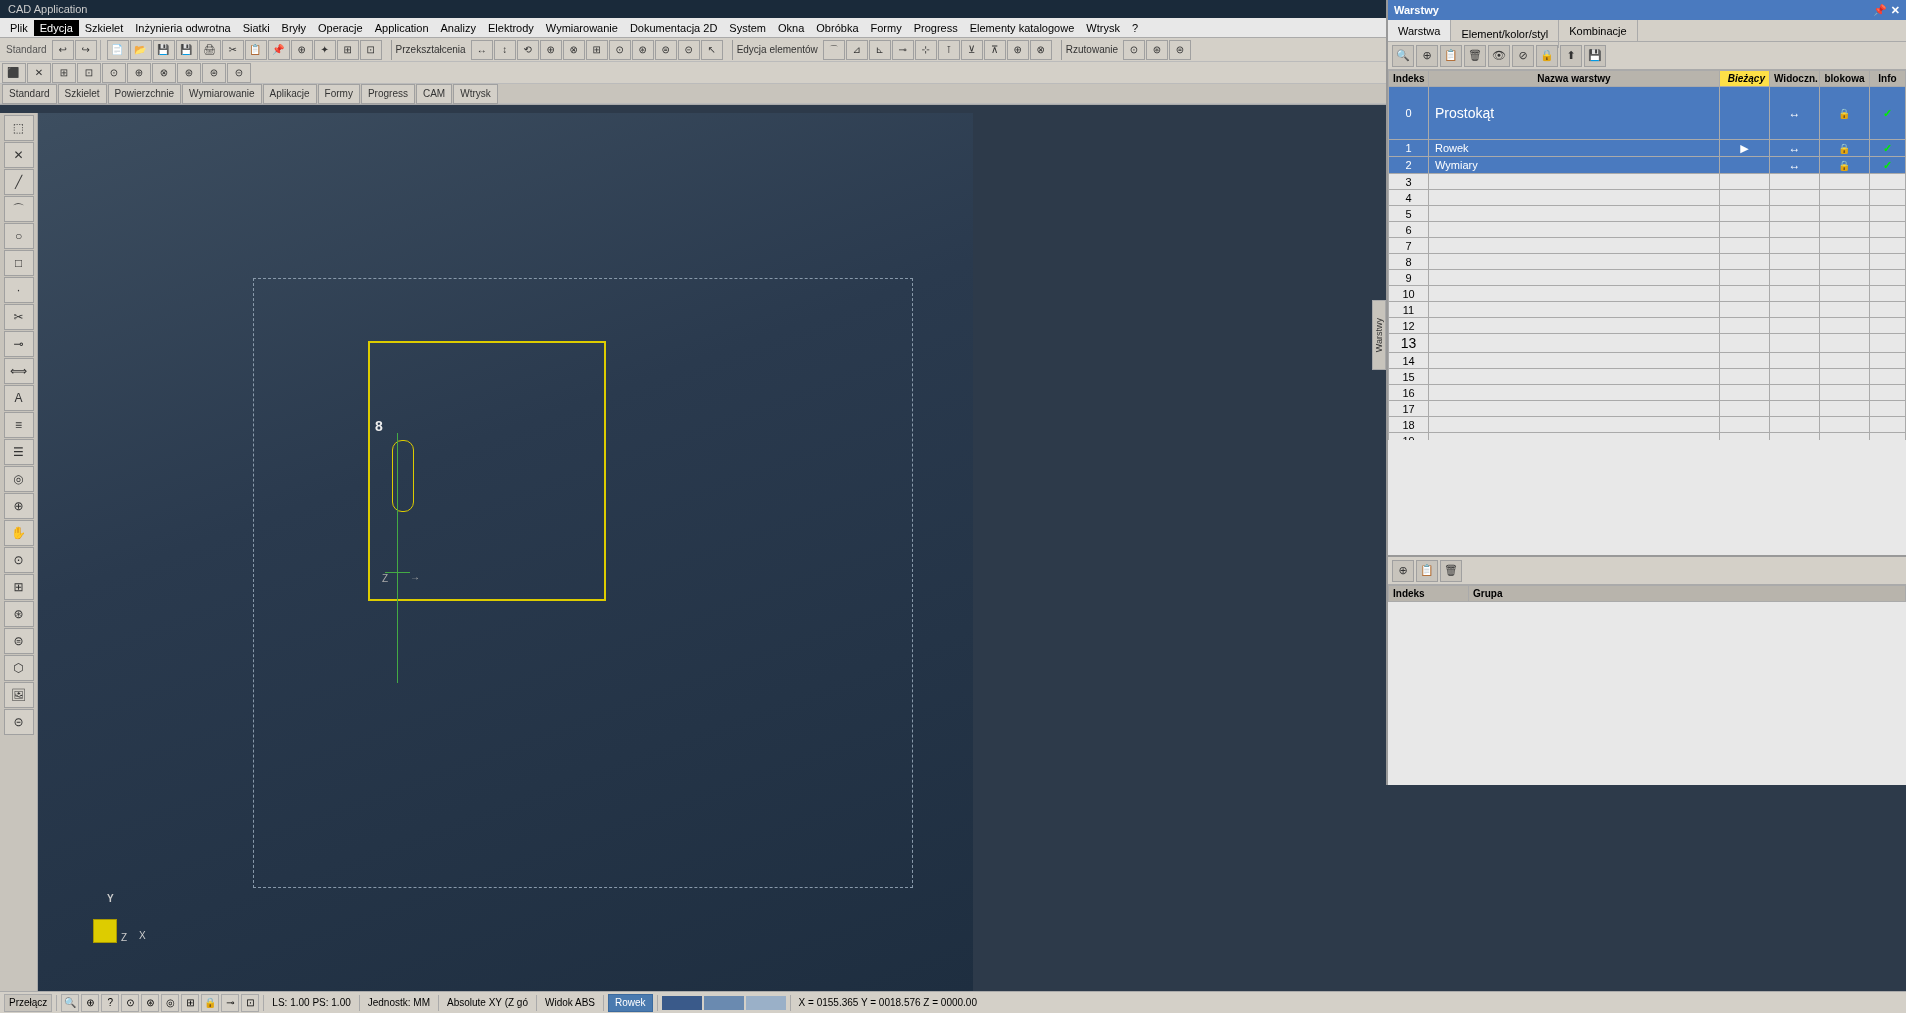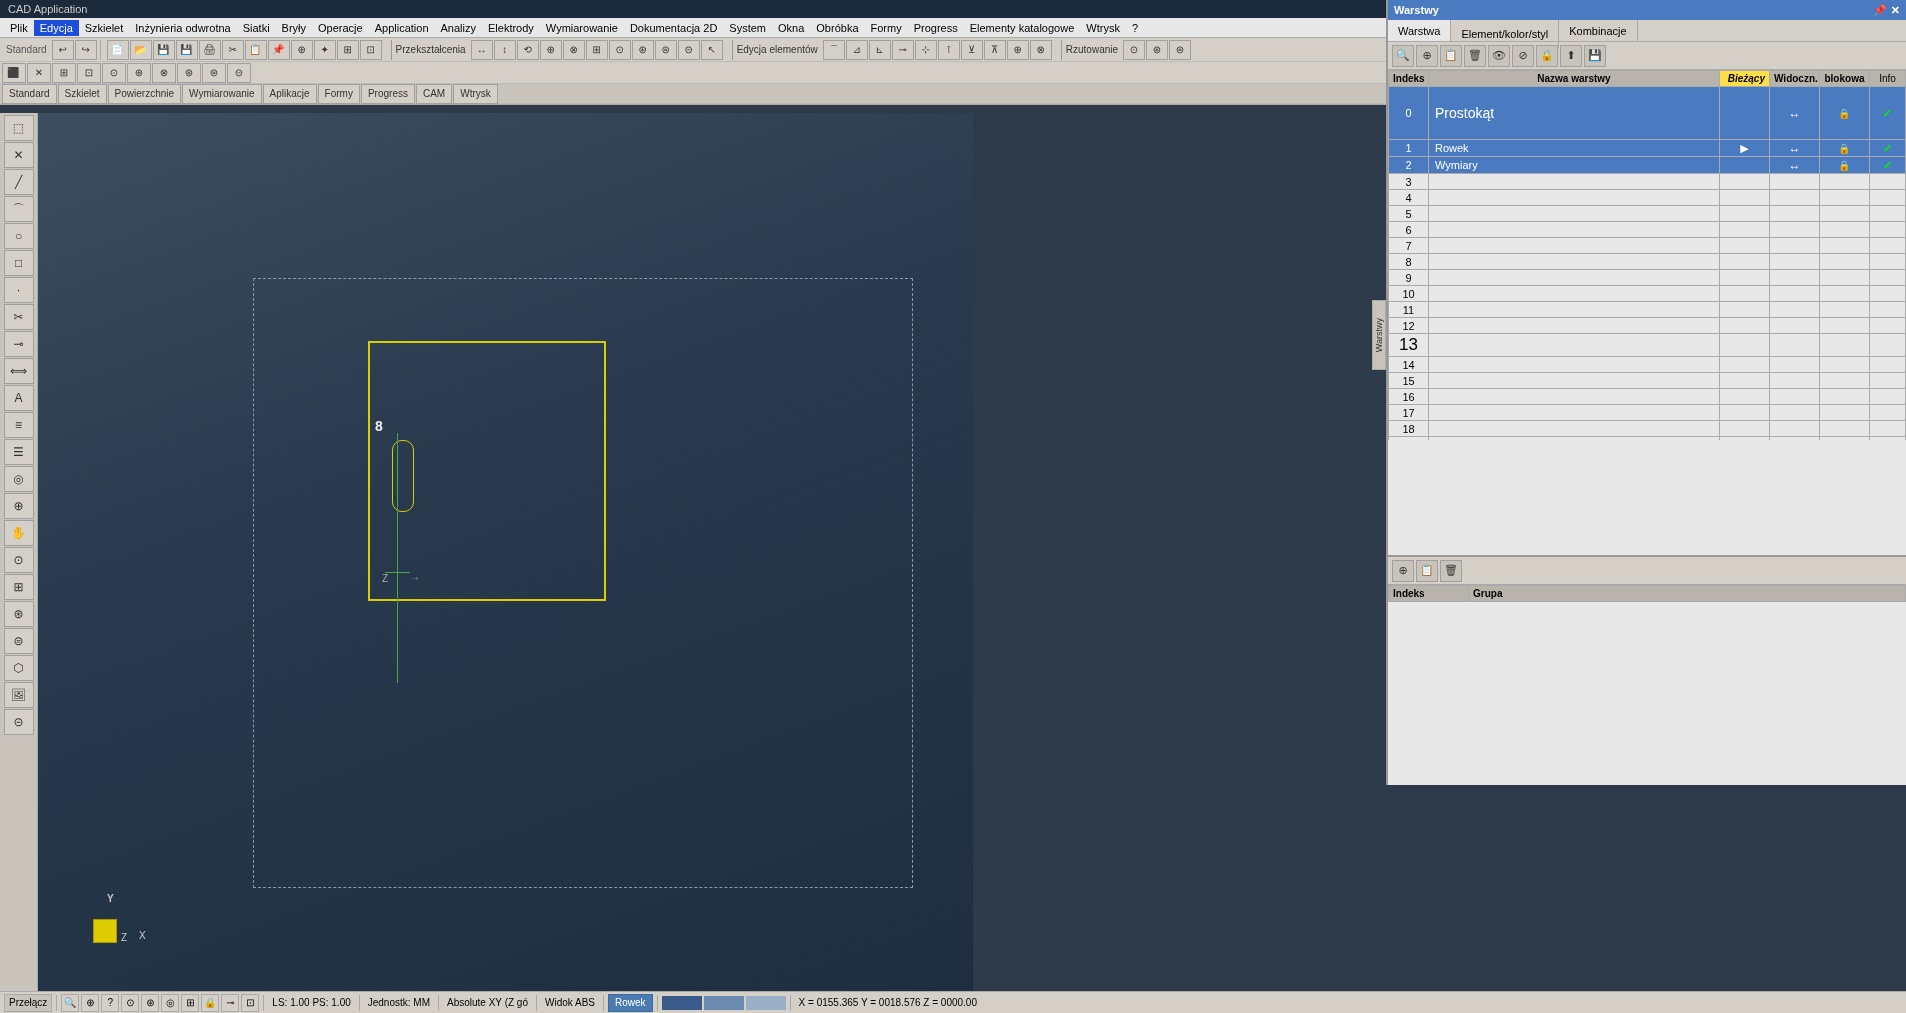--- a/index.html
+++ b/index.html
@@ -6,21 +6,21 @@
     body { width: 1906px; height: 1013px; overflow: hidden; background: #2d3a4a; font-family: 'Segoe UI', Arial, sans-serif; font-size: 11px; color: #000; }
 
     
     #title-bar { width: 100%; height: 18px; background: #1a2a3a; display: flex; align-items: center; justify-content: space-between; padding: 0 8px; color: #ccc; font-size: 11px; }
     #title-bar-controls { display: flex; gap: 6px; }
     #title-bar-controls span { cursor: pointer; color: #aaa; }
 
     
     #menu-bar { width: 100%; height: 20px; background: #e8e8e8; display: flex; align-items: center; padding: 0 4px; border-bottom: 1px solid #aaa; }
     .menu-item { padding: 2px 6px; font-size: 11px; cursor: pointer; color: #000; white-space: nowrap; }
-    .menu-item.active { background: #1d4ed8; color: #fff; }
+    .menu-item.active { background: #000000; color: #fff; }
 
     
     #toolbars { width: 100%; background: #d4d0c8; border-bottom: 1px solid #aaa; }
     .toolbar-row { display: flex; align-items: center; height: 24px; padding: 1px 2px; border-bottom: 1px solid #bbb; gap: 1px; }
     .toolbar-label { font-size: 10px; color: #555; padding: 0 4px; }
     .tb-btn { width: 22px; height: 20px; background: #d4d0c8; border: 1px solid #a0a0a0; display: flex; align-items: center; justify-content: center; cursor: pointer; font-size: 10px; color: #333; }
     .tb-separator { width: 4px; height: 20px; border-left: 1px solid #aaa; margin: 0 2px; }
     .toolbar-section { display: flex; align-items: center; gap: 1px; margin-right: 8px; }
     .toolbar-section-label { font-size: 10px; color: #333; padding: 0 4px; border-left: 1px solid #999; height: 20px; display: flex; align-items: center; }
 
@@ -288,21 +288,21 @@
 
   <div class="layers-scroll" style="height:370px; overflow-y:auto; overflow-x:hidden;">
     <table id="layers-table" style="width:100%; border-collapse:collapse; font-size:11px; table-layout:fixed;">
       <thead>
         <tr>
           <th style="width:40px; background:#b8b4ac; border:1px solid #aaa; padding:2px 4px; text-align:center; font-weight:bold; font-size:10px;">Indeks</th>
           <th style="background:#b8b4ac; border:1px solid #aaa; padding:2px 4px; text-align:center; font-weight:bold; font-size:10px;">Nazwa warstwy</th>
           <th style="width:50px; background:#fde047; border:1px solid #aaa; padding:2px 4px; text-align:right; font-weight:bold; font-size:10px;font-style:italic;">Bieżący</th>
           <th style="width:50px; background:#b8b4ac; border:1px solid #aaa; padding:2px 4px; text-align:center; font-weight:bold; font-size:10px;">Widoczn.</th>
           <th style="width:50px; background:#b8b4ac; border:1px solid #aaa; padding:2px 4px; text-align:center; font-weight:bold; font-size:10px;">blokowa</th>
-          <th style="width:36px; background:#b8b4ac; border:1px solid #aaa; padding:2px 4px; text-align:center; font-weight:normal; font-size:10px;">Info</th>
+          <th style="width:36px; background:#b8b4ac; border:1px solid #aaa; padding:2px 4px; text-align:center; font-weight:bold; font-size:10px;">Info</th>
         </tr>
       </thead>
       <tbody id="layers-tbody">
       <tr style="background: rgb(74, 122, 191); color: rgb(255, 255, 255);">
             <td style="border: 1px solid rgb(170, 170, 170); padding: 1px 4px; text-align: center; width: 40px; height: 16px; font-size: 11px;">0</td>
             <td style="border: 1px solid rgb(170, 170, 170); padding: 18px 6px; height: 16px; font-size: 14px;">Prostokąt</td>
             <td style="border: 1px solid rgb(170, 170, 170); padding: 1px 4px; text-align: center; width: 50px; height: 16px; font-size: 11px;"></td>
             <td style="border: 1px solid rgb(170, 170, 170); padding: 1px 4px; text-align: center; width: 50px; height: 16px; font-size: 11px;"><span style="font-size:12px;">↔</span></td>
             <td style="border: 1px solid rgb(170, 170, 170); padding: 1px 4px; text-align: center; width: 50px; height: 16px; font-size: 11px;"><span style="font-size:10px;">🔒</span></td>
             <td style="border: 1px solid rgb(170, 170, 170); padding: 1px 4px; text-align: center; width: 36px; height: 16px; font-size: 11px;"><span style="color:#00ee00; font-weight:bold;">✓</span></td>
@@ -397,21 +397,21 @@
           </tr>
           <tr style="background: rgb(232, 232, 232); color: rgb(0, 0, 0);">
             <td style="border: 1px solid rgb(170, 170, 170); padding: 1px 4px; text-align: center; width: 40px; height: 16px; font-size: 11px;">12</td>
             <td style="border: 1px solid rgb(170, 170, 170); padding: 1px 6px; height: 16px; font-size: 11px;"></td>
             <td style="border: 1px solid rgb(170, 170, 170); padding: 1px 4px; text-align: center; width: 50px; height: 16px; font-size: 11px;"></td>
             <td style="border: 1px solid rgb(170, 170, 170); padding: 1px 4px; text-align: center; width: 50px; height: 16px; font-size: 11px;"></td>
             <td style="border: 1px solid rgb(170, 170, 170); padding: 1px 4px; text-align: center; width: 50px; height: 16px; font-size: 11px;"></td>
             <td style="border: 1px solid rgb(170, 170, 170); padding: 1px 4px; text-align: center; width: 36px; height: 16px; font-size: 11px;"></td>
           </tr>
           <tr style="background: rgb(232, 232, 232); color: rgb(0, 0, 0);">
-            <td style="border: 1px solid rgb(170, 170, 170); padding: 1px 0; text-align: center; width: 40px; height: 16px; font-size: 17px;">13</td>
+            <td style="border: 1px solid rgb(170, 170, 170); padding: 1px 0; text-align: center; width: 40px; height: 16px; font-size: 14px;">13</td>
             <td style="border: 1px solid rgb(170, 170, 170); padding: 1px 6px; height: 16px; font-size: 11px;"></td>
             <td style="border: 1px solid rgb(170, 170, 170); padding: 1px 4px; text-align: center; width: 50px; height: 16px; font-size: 11px;"></td>
             <td style="border: 1px solid rgb(170, 170, 170); padding: 1px 4px; text-align: center; width: 50px; height: 16px; font-size: 11px;"></td>
             <td style="border: 1px solid rgb(170, 170, 170); padding: 1px 4px; text-align: center; width: 50px; height: 16px; font-size: 11px;"></td>
             <td style="border: 1px solid rgb(170, 170, 170); padding: 1px 4px; text-align: center; width: 36px; height: 16px; font-size: 11px;"></td>
           </tr>
           <tr style="background: rgb(232, 232, 232); color: rgb(0, 0, 0);">
             <td style="border: 1px solid rgb(170, 170, 170); padding: 1px 4px; text-align: center; width: 40px; height: 16px; font-size: 11px;">14</td>
             <td style="border: 1px solid rgb(170, 170, 170); padding: 1px 6px; height: 16px; font-size: 11px;"></td>
             <td style="border: 1px solid rgb(170, 170, 170); padding: 1px 4px; text-align: center; width: 50px; height: 16px; font-size: 11px;"></td>

